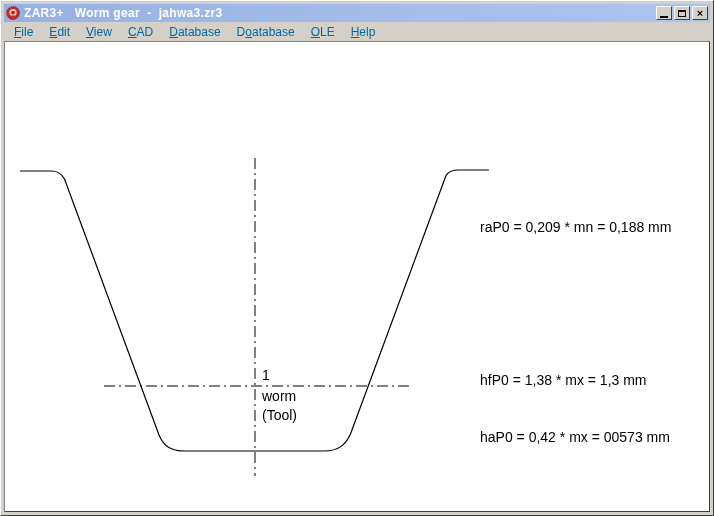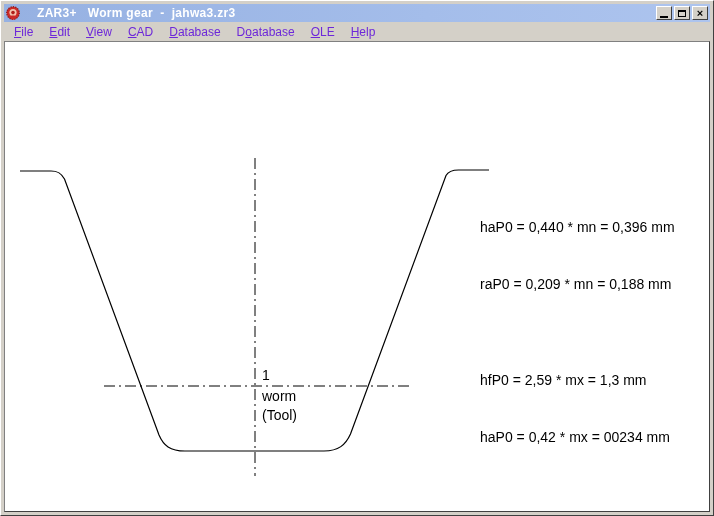--- a/index.html
+++ b/index.html
@@ -16,21 +16,20 @@
     padding:3px;
     display:flex; flex-direction:column;
   }
 
   
   .titlebar {
     height:18px; flex:0 0 18px;
     background:linear-gradient(90deg,#96b1e2 0%, #a4bdea 60%, #adc4ee 100%);
     display:flex; align-items:center;
     padding:0 2px;
-    gap:13px;
   }
   .app-icon { width:14px; height:14px; margin-right:4px; flex:0 0 14px; }
   .title-text {
     color:#ffffff; font-size:12px; font-weight:bold;
     white-space:pre; letter-spacing:0.3px;
     flex:1 1 auto; overflow:hidden;
   }
   .win-buttons { display:flex; gap:2px; align-items:center; }
   .win-btn {
     width:16px; height:14px; background:#d4d0c8;
@@ -42,21 +41,21 @@
   }
   .glyph-min { width:8px; height:2px; background:#000; margin-top:8px; }
   .glyph-max { width:8px; height:7px; border:1px solid #000; border-top:2px solid #000; }
   .glyph-close { font-size:11px; line-height:10px; font-weight:bold; }
 
   
   .menubar {
     height:19px; flex:0 0 19px;
     display:flex; align-items:center;
     background:#d4d0c8;
-    font-size:12px; color:#6d28d9;
+    font-size:12px; color:#0369a1;
     padding-left:2px;
   }
   .menu-item { padding:2px 8px; cursor:default; }
   .menu-item u { text-decoration:underline; }
 
   
   .client {
     flex:1 1 auto; position:relative;
     background:#ffffff;
     border-top:1px solid #808080;
@@ -124,27 +123,26 @@
       <line x1="250" y1="116" x2="250" y2="434" stroke="#000000" stroke-width="1" stroke-dasharray="11 4 2 4"></line>
 
       <line x1="99" y1="344" x2="405" y2="344" stroke="#000000" stroke-width="1" stroke-dasharray="11 4 2 4"></line>
 
       <text x="257" y="338" font-size="14" fill="#000000">1</text>
       <text x="257" y="359" font-size="14" fill="#000000">worm</text>
       <text x="257" y="378" font-size="14" fill="#000000">(Tool)</text>
     </svg>
 
     <div class="anno-block" id="gear1-block">
-      <div>haP0 = 0,440 * mn = 0,396 mm</div>
       <div>raP0 = 0,209 * mn = 0,188 mm</div>
       
     </div>
 
     <div class="anno-block" id="mx-block">
-      <div>hfP0 = 2,59 * mx = 1,3 mm</div>
-      <div>haP0 = 0,42 * mx = 00234 mm</div>
+      <div>hfP0 = 1,38 * mx = 1,3 mm</div>
+      <div>haP0 = 0,42 * mx = 00573 mm</div>
       
       
       
     </div>
   </div>
 
 </div>
 
 </body></html>

